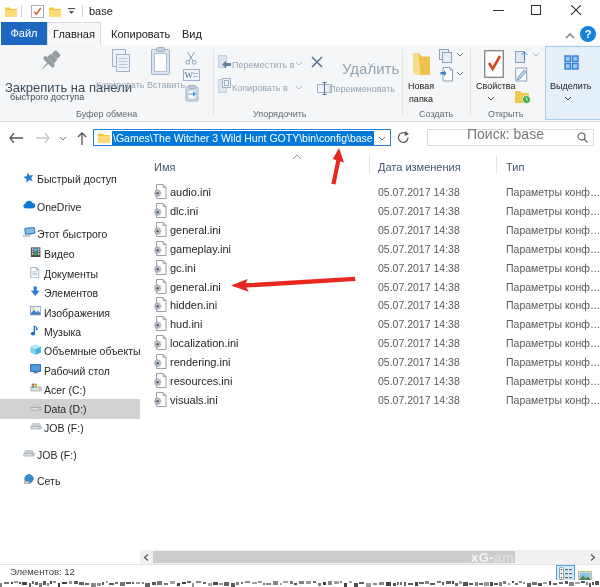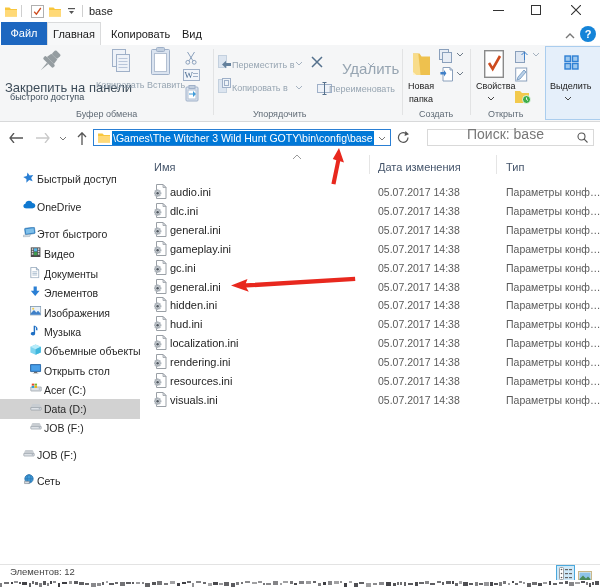--- a/index.html
+++ b/index.html
@@ -307,21 +307,21 @@
           <path d="M7 0.5 L13.5 3.5 L7 6.5 L0.5 3.5 Z" fill="#b8ecfa"></path>
           <path d="M7 6.5 L13.5 3.5 L13.5 10.5 L7 13.5 Z" fill="#3fb7dd"></path>
         </svg></div>
       <div class="abs txt" style="left:44px;top:193px;">Объемные объекты</div>
       <div class="abs" style="left:30px;top:212px;width:16px;height:16px;transform:scale(0.8);transform-origin:top left;"><svg width="14" height="12" viewBox="0 0 14 12">
           <rect x="0.5" y="0.5" width="13" height="9" rx="0.8" fill="#2a7fd4" stroke="#1c5a98"></rect>
           <rect x="1.6" y="1.6" width="10.8" height="6.8" fill="#4aa0e8"></rect>
           <rect x="5" y="10" width="4" height="1.2" fill="#6a6a6a"></rect>
           <rect x="3.5" y="11.2" width="7" height="0.8" fill="#6a6a6a"></rect>
         </svg></div>
-      <div class="abs txt" style="left:44px;top:213px;">Открыть стол</div>
+      <div class="abs txt" style="left:44px;top:213px;">Рабочий стол</div>
       <div class="abs" style="left:30px;top:231px;width:16px;height:16px;transform:scale(0.8);transform-origin:top left;"><svg width="15" height="12" viewBox="0 0 15 12">
           <path d="M1 5 L14 5 L14 9.5 Q14 10 13.3 10 L1.7 10 Q1 10 1 9.5 Z" fill="#dde2e7" stroke="#87919b" stroke-width="0.8"></path>
           <circle cx="11.7" cy="7.6" r="0.9" fill="#a8b2bc"></circle>
           <g>
             <rect x="2.2" y="0.8" width="3.1" height="2.5" fill="#e8452c"></rect>
             <rect x="5.7" y="0.8" width="3.1" height="2.5" fill="#7db72f"></rect>
             <rect x="2.2" y="3.6" width="3.1" height="2.5" fill="#2a9fd8"></rect>
             <rect x="5.7" y="3.6" width="3.1" height="2.5" fill="#f2b410"></rect>
           </g>
         </svg></div>
@@ -562,20 +562,30 @@
             </g>
             <circle r="2.6" fill="#cdd2d8" stroke="#9aa0a6" stroke-width="0.7"></circle>
             <circle r="1.2" fill="#4e565e"></circle>
           </g>
         </svg></div>
       <div class="abs txt" style="left:30px;top:242px;font-size:11px;color:#1e1e1e;">visuals.ini</div>
       <div class="abs txt" style="left:238px;top:242px;font-size:10.5px;color:#5a5a5a;">05.07.2017 14:38</div>
       <div class="abs txt" style="left:366px;top:242px;font-size:10.5px;color:#5a5a5a;">Параметры конф…</div>
     </div>
 
+  <div class="abs" style="left:140px;top:550px;width:460px;height:14px;background:#f1f1f1;">
+    <svg class="abs" style="left:3px;top:4px;" width="6" height="7" viewBox="0 0 6 7">
+        <path d="M5 0.5 L1.5 3.5 L5 6.5" fill="none" stroke="#555" stroke-width="1.2"></path>
+      </svg>
+    <div class="abs" style="left:13px;top:1px;width:362px;height:12px;background:#cdcdcd;"></div>
+    <svg class="abs" style="left:450px;top:4px;" width="6" height="7" viewBox="0 0 6 7">
+        <path d="M1 0.5 L4.5 3.5 L1 6.5" fill="none" stroke="#555" stroke-width="1.2"></path>
+      </svg>
+    <div class="abs txt" style="left:331px;top:0px;font-size:13px;font-weight:bold;color:rgba(255,255,255,0.82);letter-spacing:0.5px;">xG-<span style="opacity:0.45">am</span></div>
+  </div>
 
   <div class="abs" style="left:0;top:564px;width:600px;height:16px;background:#fff;border-top:1px solid #e3e3e3;">
     <div class="abs txt" style="left:10px;top:1px;font-size:9.5px;color:#444;">Элементов: 12</div>
     <div class="abs" style="left:556px;top:0px;width:19px;height:17px;border:1px solid #4ba8dc;background:#cfe9f8;">
       <svg width="17" height="15" viewBox="0 0 17 15">
         <rect x="2.5" y="1.5" width="4" height="12" rx="1" fill="#fff" stroke="#8a8a8a" stroke-width="0.8"></rect>
         <circle cx="4.5" cy="3.5" r="0.8" fill="#555"></circle>
           <circle cx="4.5" cy="7.5" r="0.8" fill="#555"></circle>
           <circle cx="4.5" cy="11.5" r="0.8" fill="#555"></circle>
         <g fill="#666">

